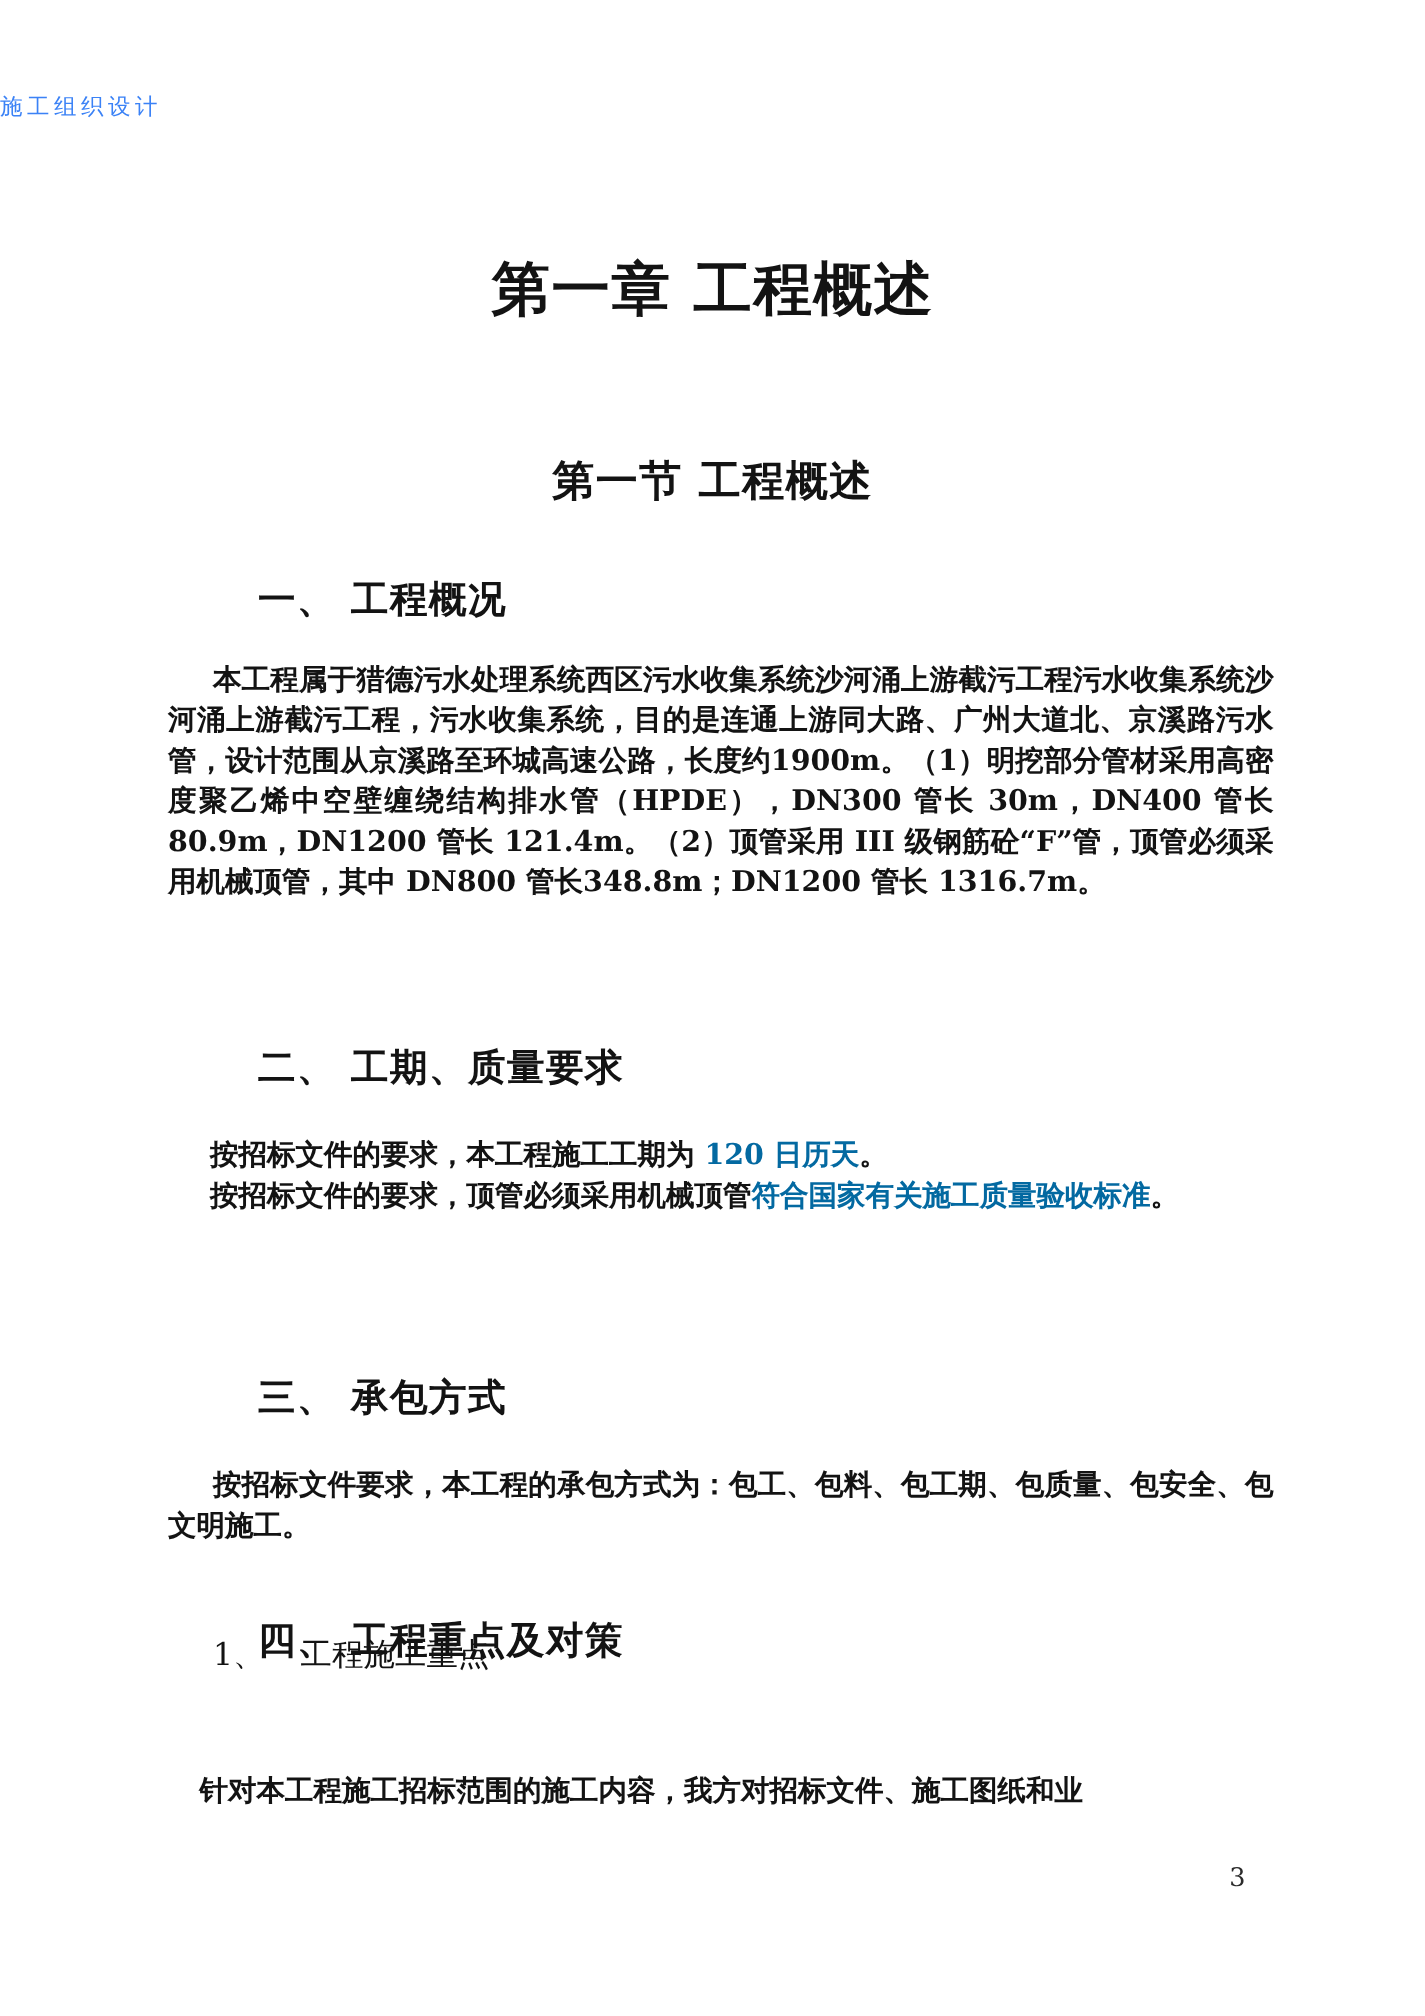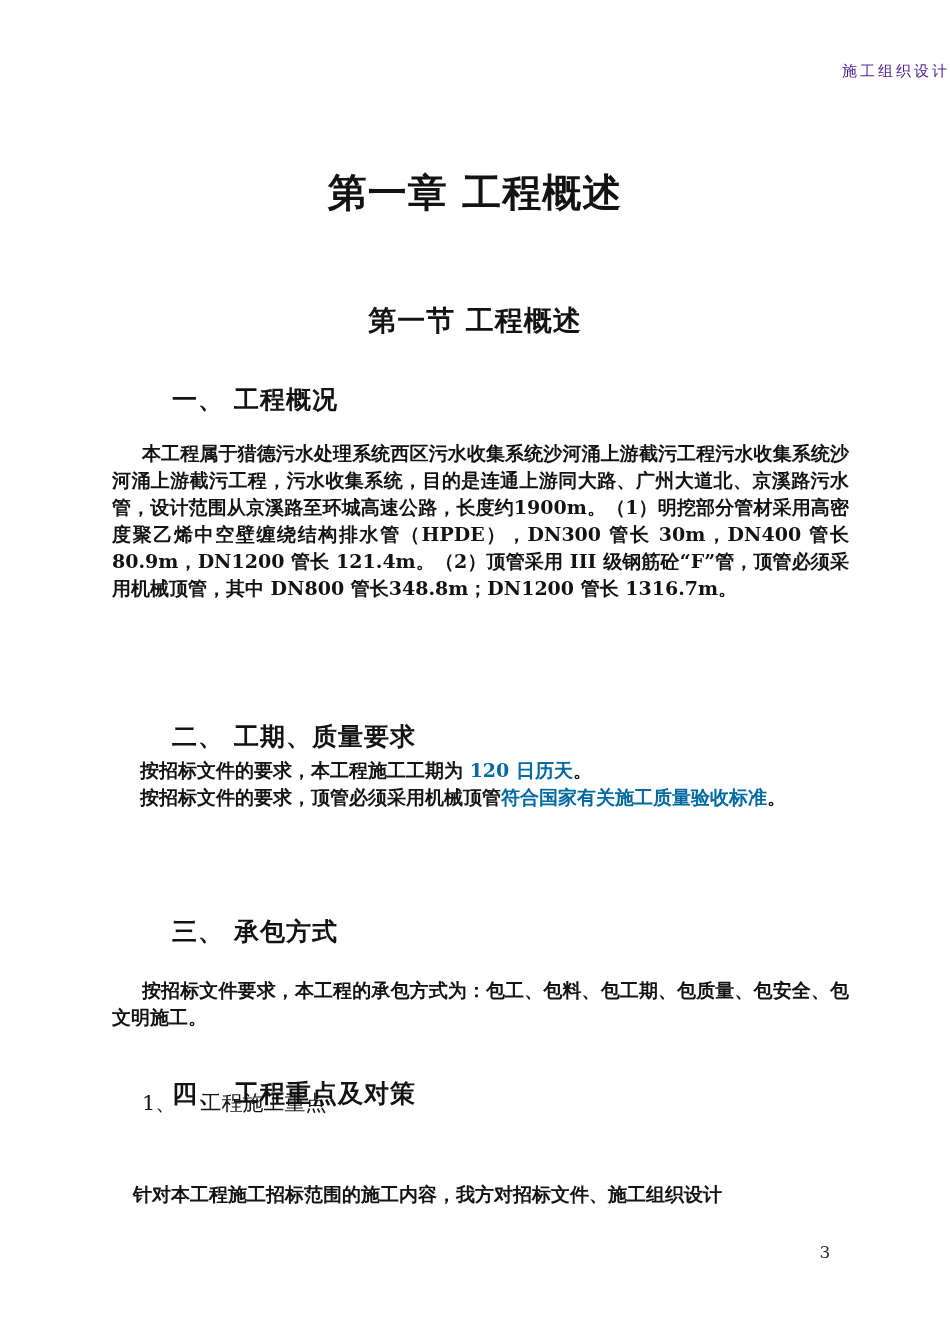--- a/index.html
+++ b/index.html
@@ -7,22 +7,22 @@
     position:relative;
     width:950px;height:1344px;
     margin:0 auto;
     background:#fff;
     font-family:"DejaVu Serif","Liberation Serif",serif;
     color:#131313;
     overflow:hidden;
   }
   .page-header{
     position:absolute;top:62px;left:0;width:100%;
-    text-align:right;
-    font-size:15px;letter-spacing:3px;color:#4c1d95;
+    text-align:left;
+    font-size:15px;letter-spacing:3px;color:#3b82f6;
   }
   .chapter-title{
     position:absolute;top:166px;left:0;width:100%;
     text-align:center;
     font-size:39px;font-weight:bold;margin:0;
     letter-spacing:1px;
   }
   .section-title{
     position:absolute;top:302px;left:0;width:100%;
     text-align:center;
@@ -31,21 +31,21 @@
     letter-spacing:1px;
   }
   .sec-heading{
     position:absolute;left:172px;margin:0;
     font-size:25px;font-weight:bold;
     font-family:"DejaVu Sans","Liberation Sans",sans-serif;
     letter-spacing:1px;
   }
   .sec-heading .h-title{margin-left:10px;}
   .h1pos{top:383px;}
-  .h2pos{top:695px;margin-top:25px;}
+  .h2pos{top:695px;}
   .h3pos{top:915px;text-align:right;}
   .h4pos{top:1077px;}
   .doc-body{
     position:absolute;left:112px;width:737px;margin:0;
     font-size:19px;line-height:27px;
     text-align:justify;
     font-weight:bold;
   }
   .b1pos{top:440px;}
   .b2pos{top:757px;}
@@ -91,17 +91,17 @@
 
   <div class="sec-heading h3pos">
     <span>三、</span><span class="h-title">承包方式</span>
   </div>
   <p class="doc-body b3pos indent2">按招标文件要求，本工程的承包方式为：包工、包料、包工期、包质量、包安全、包文明施工。</p>
 
   <div class="sec-heading h4pos">
     <span>四、</span><span class="h-title">工程重点及对策</span>
   </div>
   <p class="sub-item"><span>1、</span><span class="si-title">工程施工重点</span></p>
-  <p class="doc-body b4pos indent1">针对本工程施工招标范围的施工内容，我方对招标文件、施工组织设计</p>
+  <p class="doc-body b4pos indent1">针对本工程施工招标范围的施工内容，我方对招标文件、施工图纸和业</p>
 
   <div class="page-number">3</div>
 
 </div>
 
 </body></html>

